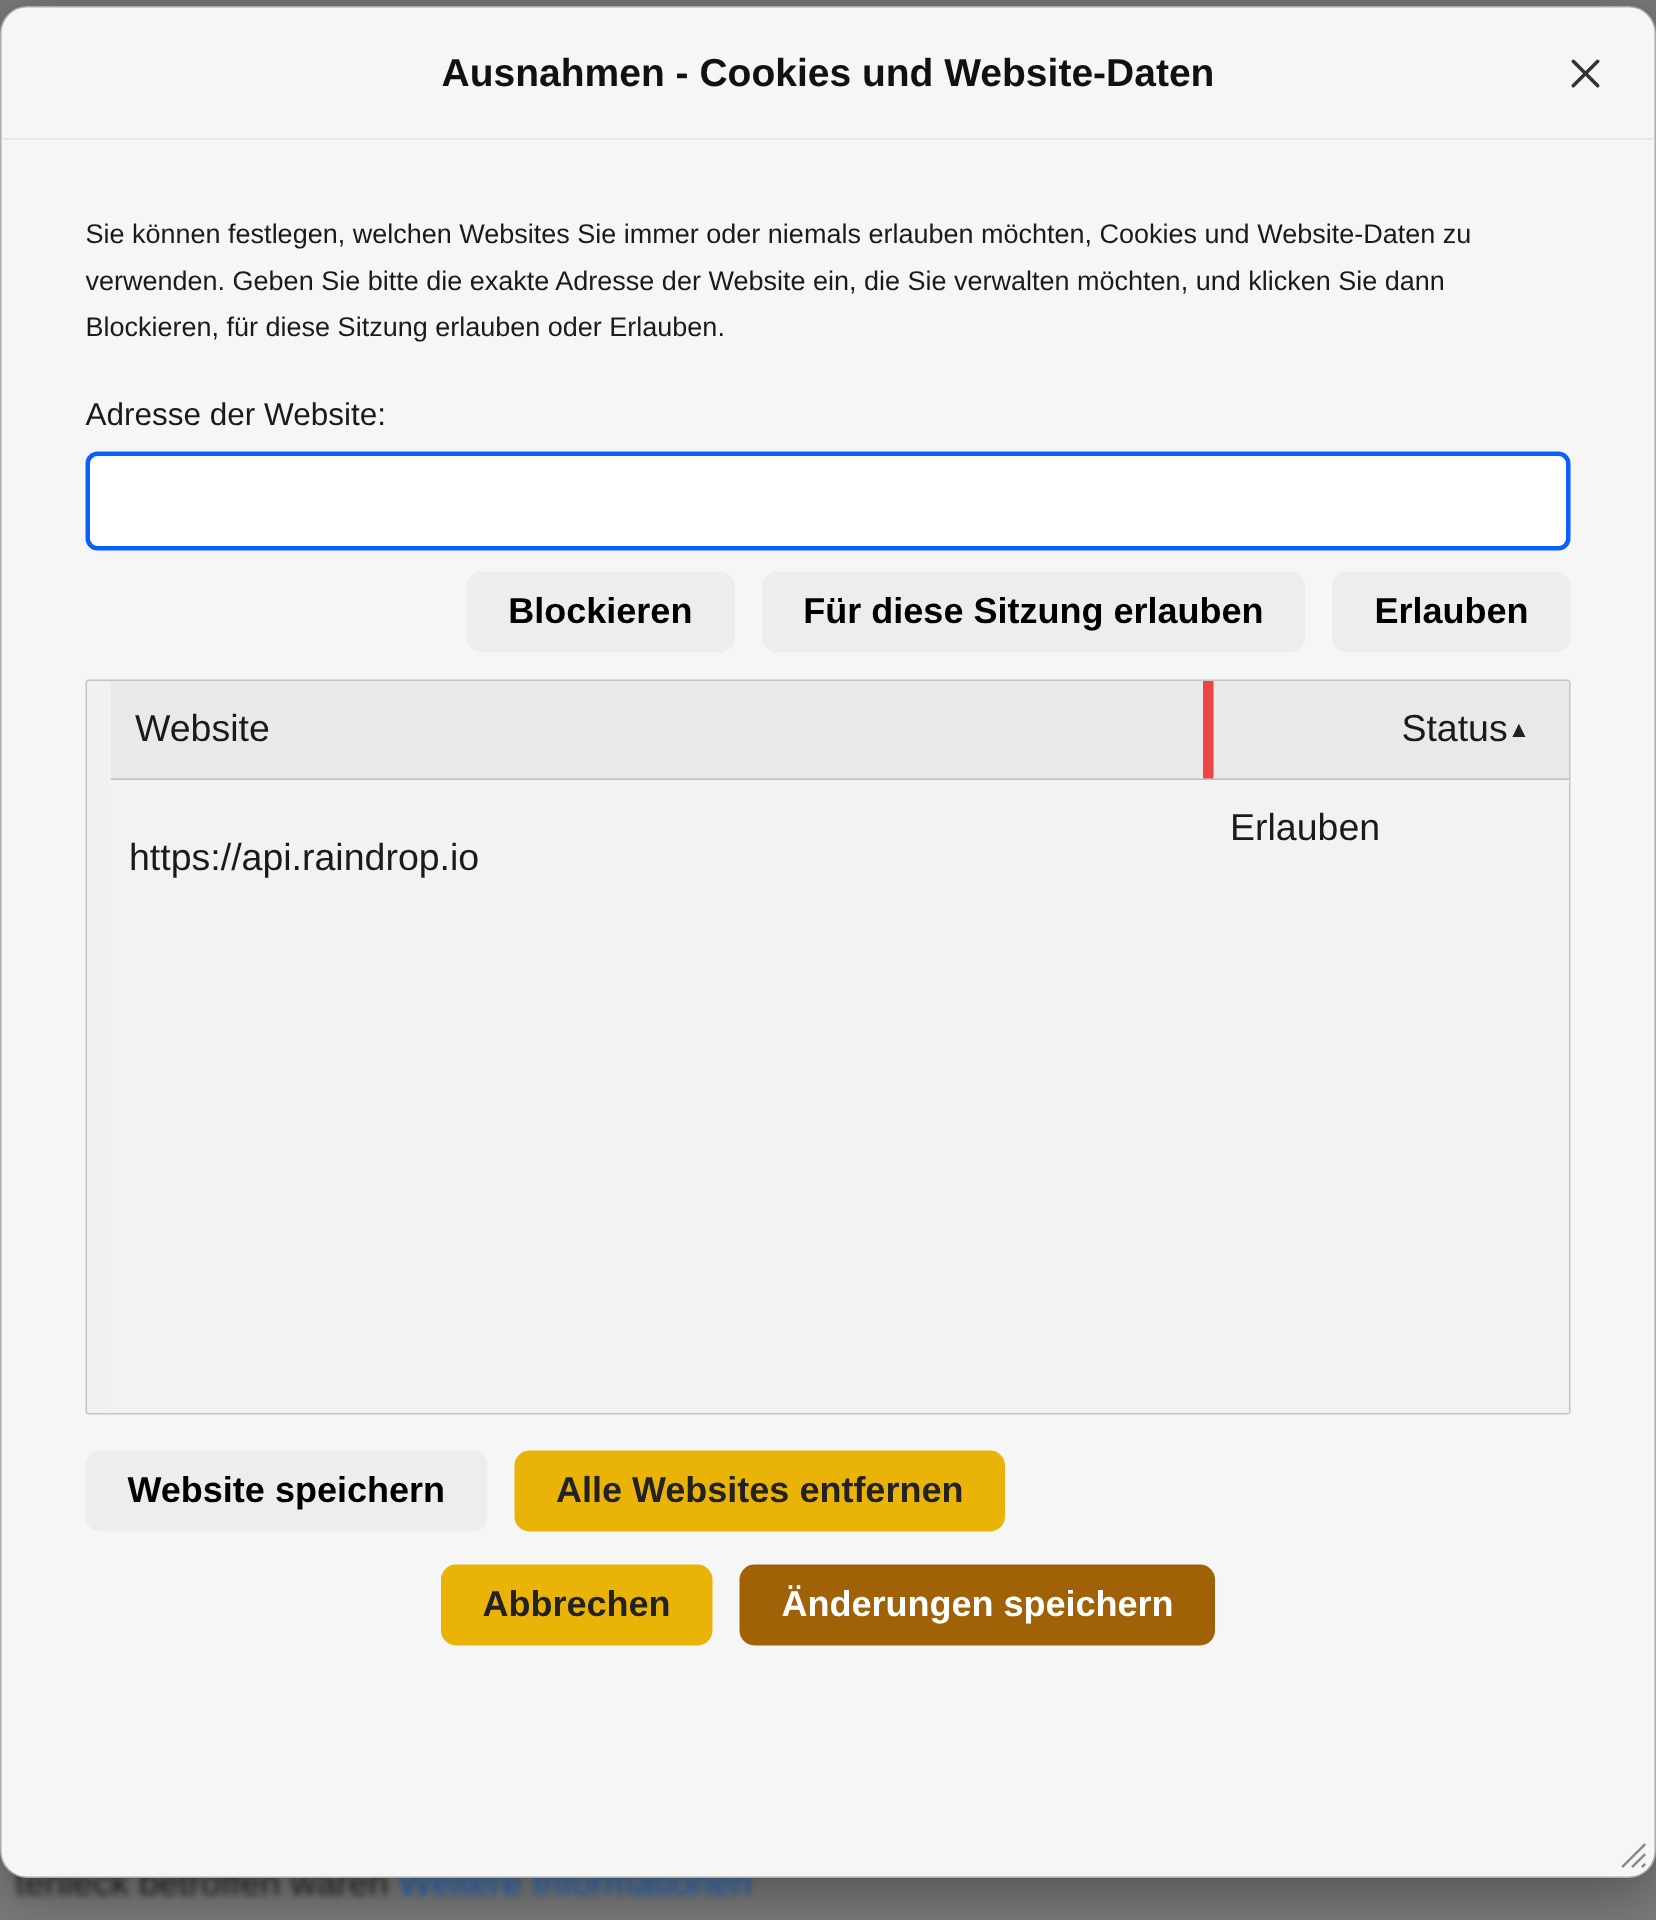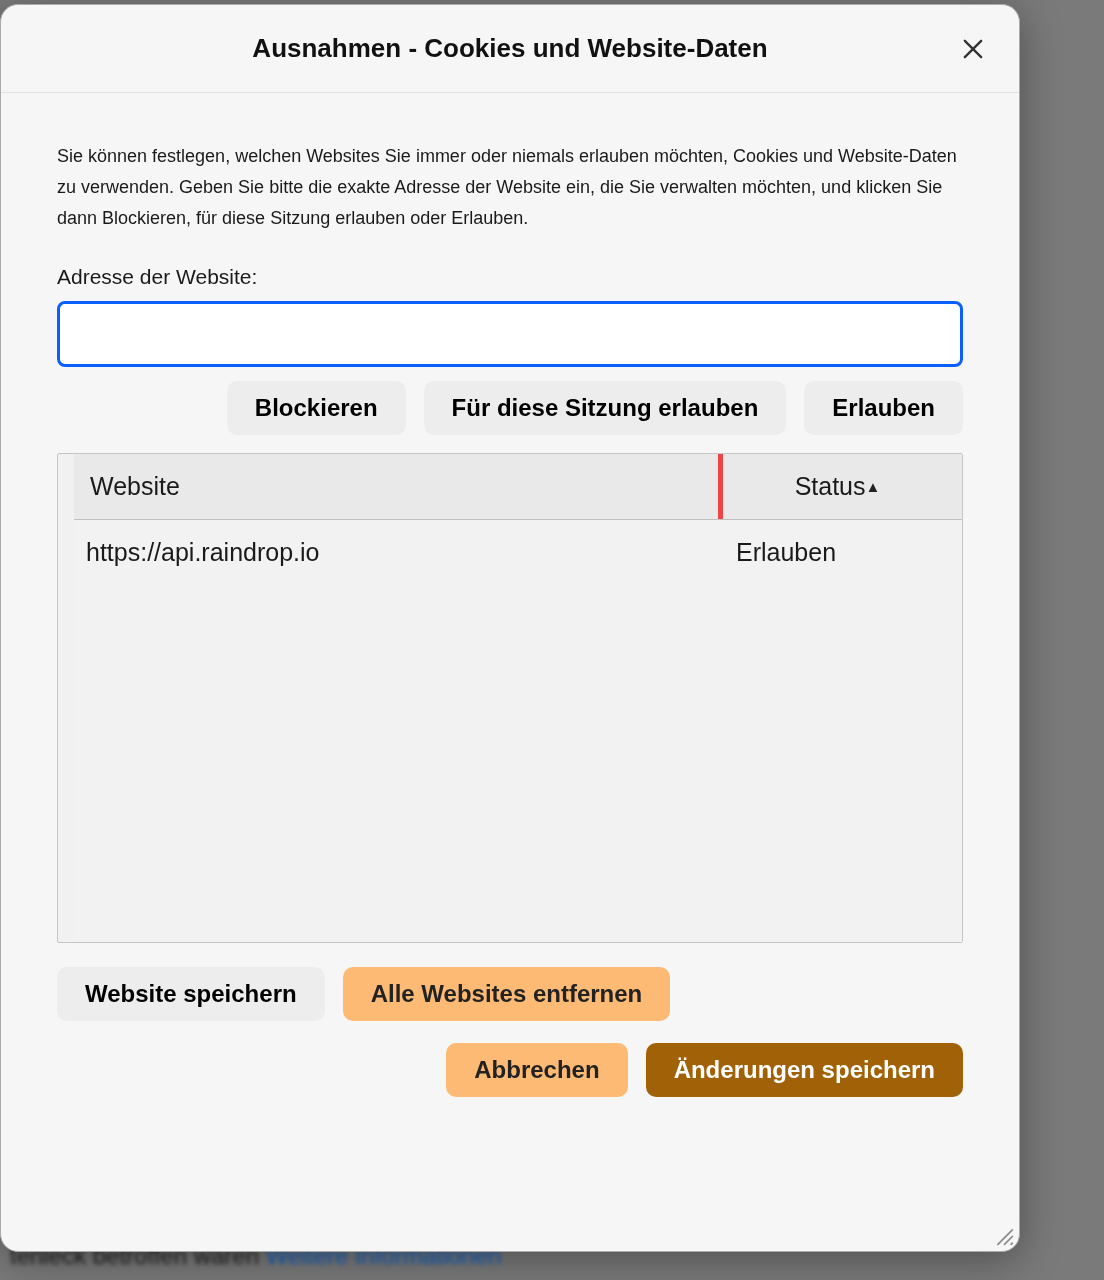--- a/index.html
+++ b/index.html
@@ -20,21 +20,21 @@
     filter: blur(2px);
   }
   .bg-link {
     color: #0b5fc6;
   }
   .dialog {
     position: absolute;
     left: 0px;
     top: 4px;
     right: 0px;
-    width: 1020px;
+    width: 1104px;
     height: 1248px;
     background: #f6f6f6;
     border-radius: 18px;
     border: 1px solid #aaa;
     box-shadow: 0 8px 40px rgba(0,0,0,0.35);
     display: flex;
     flex-direction: column;
   }
   .title-bar {
     position: relative;
@@ -97,21 +97,21 @@
     margin-bottom: 18px;
   }
   .btn {
     height: 54px;
     padding: 0 28px;
     border-radius: 10px;
     font-size: 24px;
     font-weight: 600;
     border: none;
     cursor: pointer;
-    background: #fdba74;
+    background: #eab308;
     color: #222;
     display: inline-flex;
     align-items: center;
   }
   .btn.disabled {
     background: #ededed;
     color: #000000;
     cursor: default;
   }
   .table-wrap {
@@ -135,52 +135,52 @@
     display: flex;
     align-items: center;
     font-size: 25px;
     font-weight: 400;
     color: #1a1a1a;
     position: relative;
   }
   .th-website { flex: 1; }
   .th-status {
     width: 244px;
-    border-left: 5px solid #ef4444;
-    justify-content: center;
+    border-left: 7px solid #ef4444;
+    justify-content: flex-end;
     padding-right: 26px;
   }
   .sort-arrow {
     font-size: 15px;
     color: #222;
   }
   .table-body {
     flex: 1;
     overflow: auto;
     background: #f2f2f2;
   }
   .tr {
     display: flex;
     padding: 18px 0;
   }
   .td {
     padding: 0 12px;
     font-size: 25px;
     color: #1a1a1a;
   }
-  .td-website { flex: 1; }
+  .td-website { flex: 1; margin-top: 20px; }
   .td-status { width: 244px; padding-left: 18px; }
   .bottom-row1 {
     display: flex;
     gap: 18px;
     margin-bottom: 22px;
   }
   .bottom-row2 {
     display: flex;
-    justify-content: flex-end;
+    justify-content: center;
     gap: 18px;
   }
   .btn-primary {
     background: #a16207;
     color: #fff;
   }
   .resize-grip {
     position: absolute;
     right: 4px;
     bottom: 4px;

